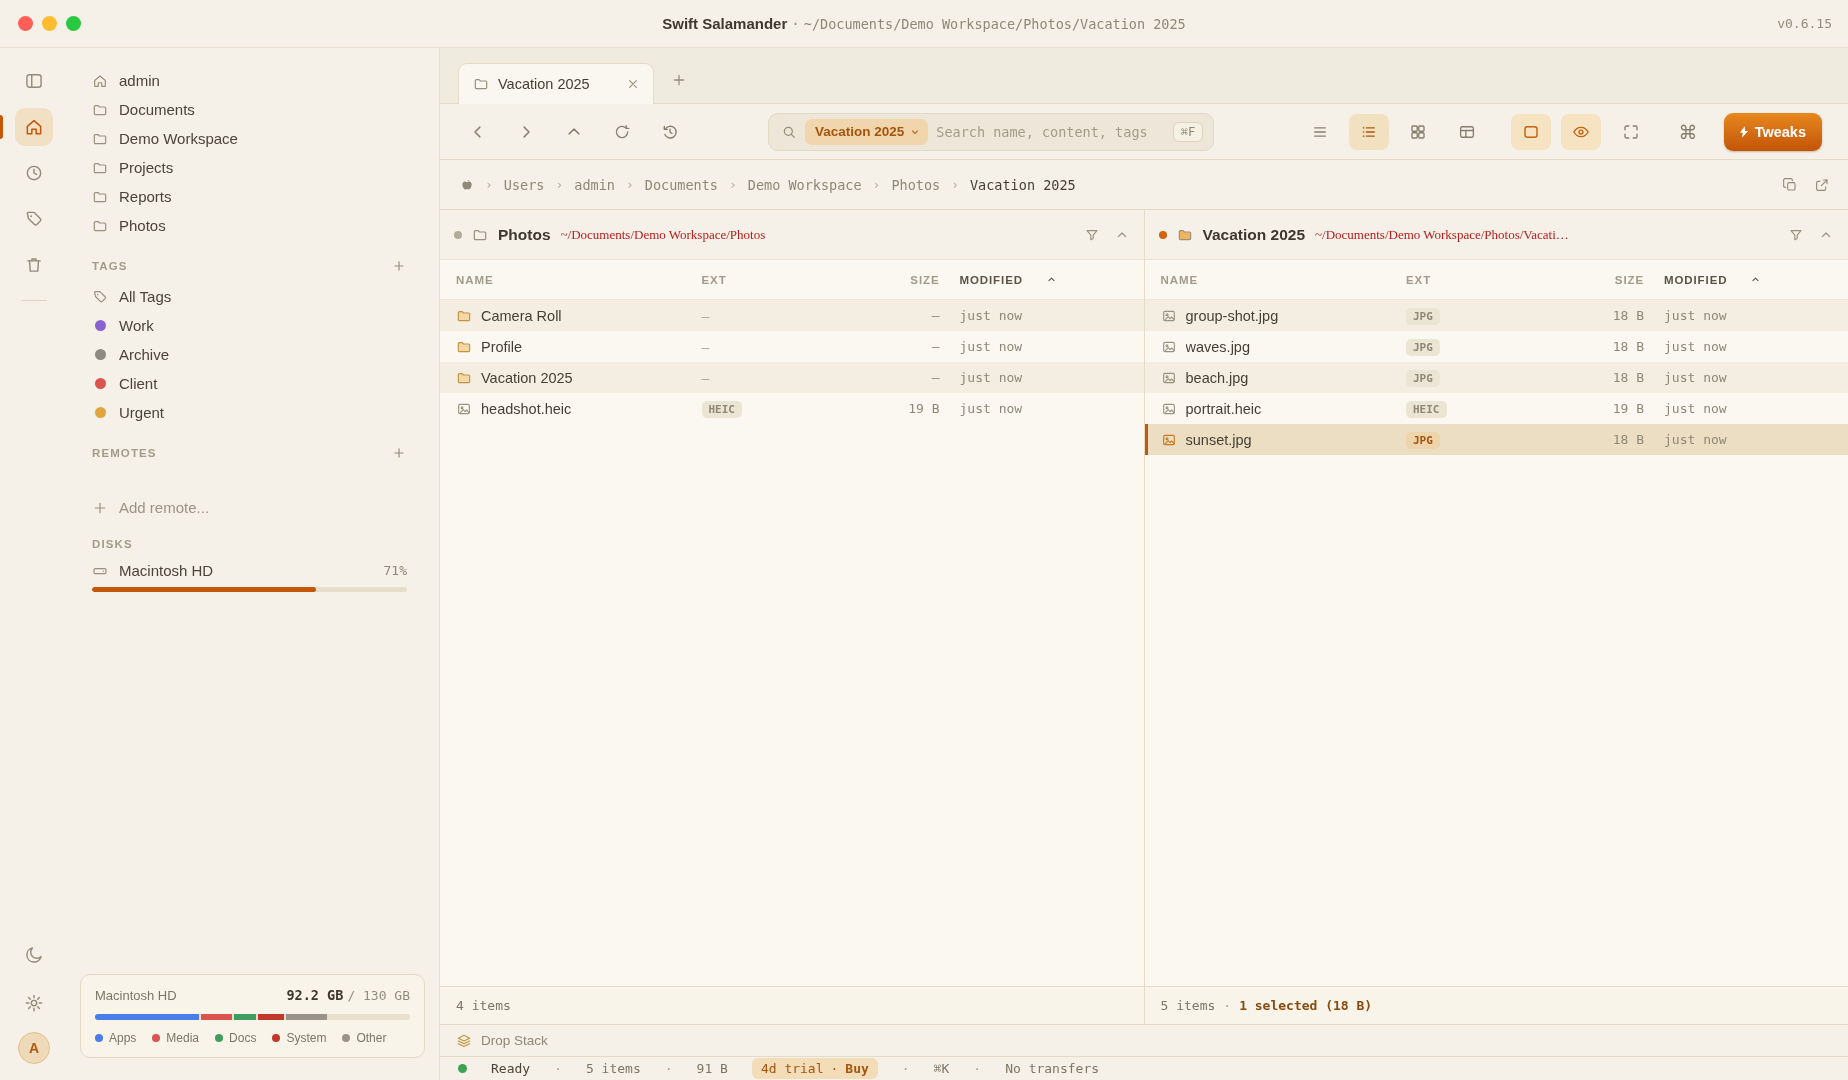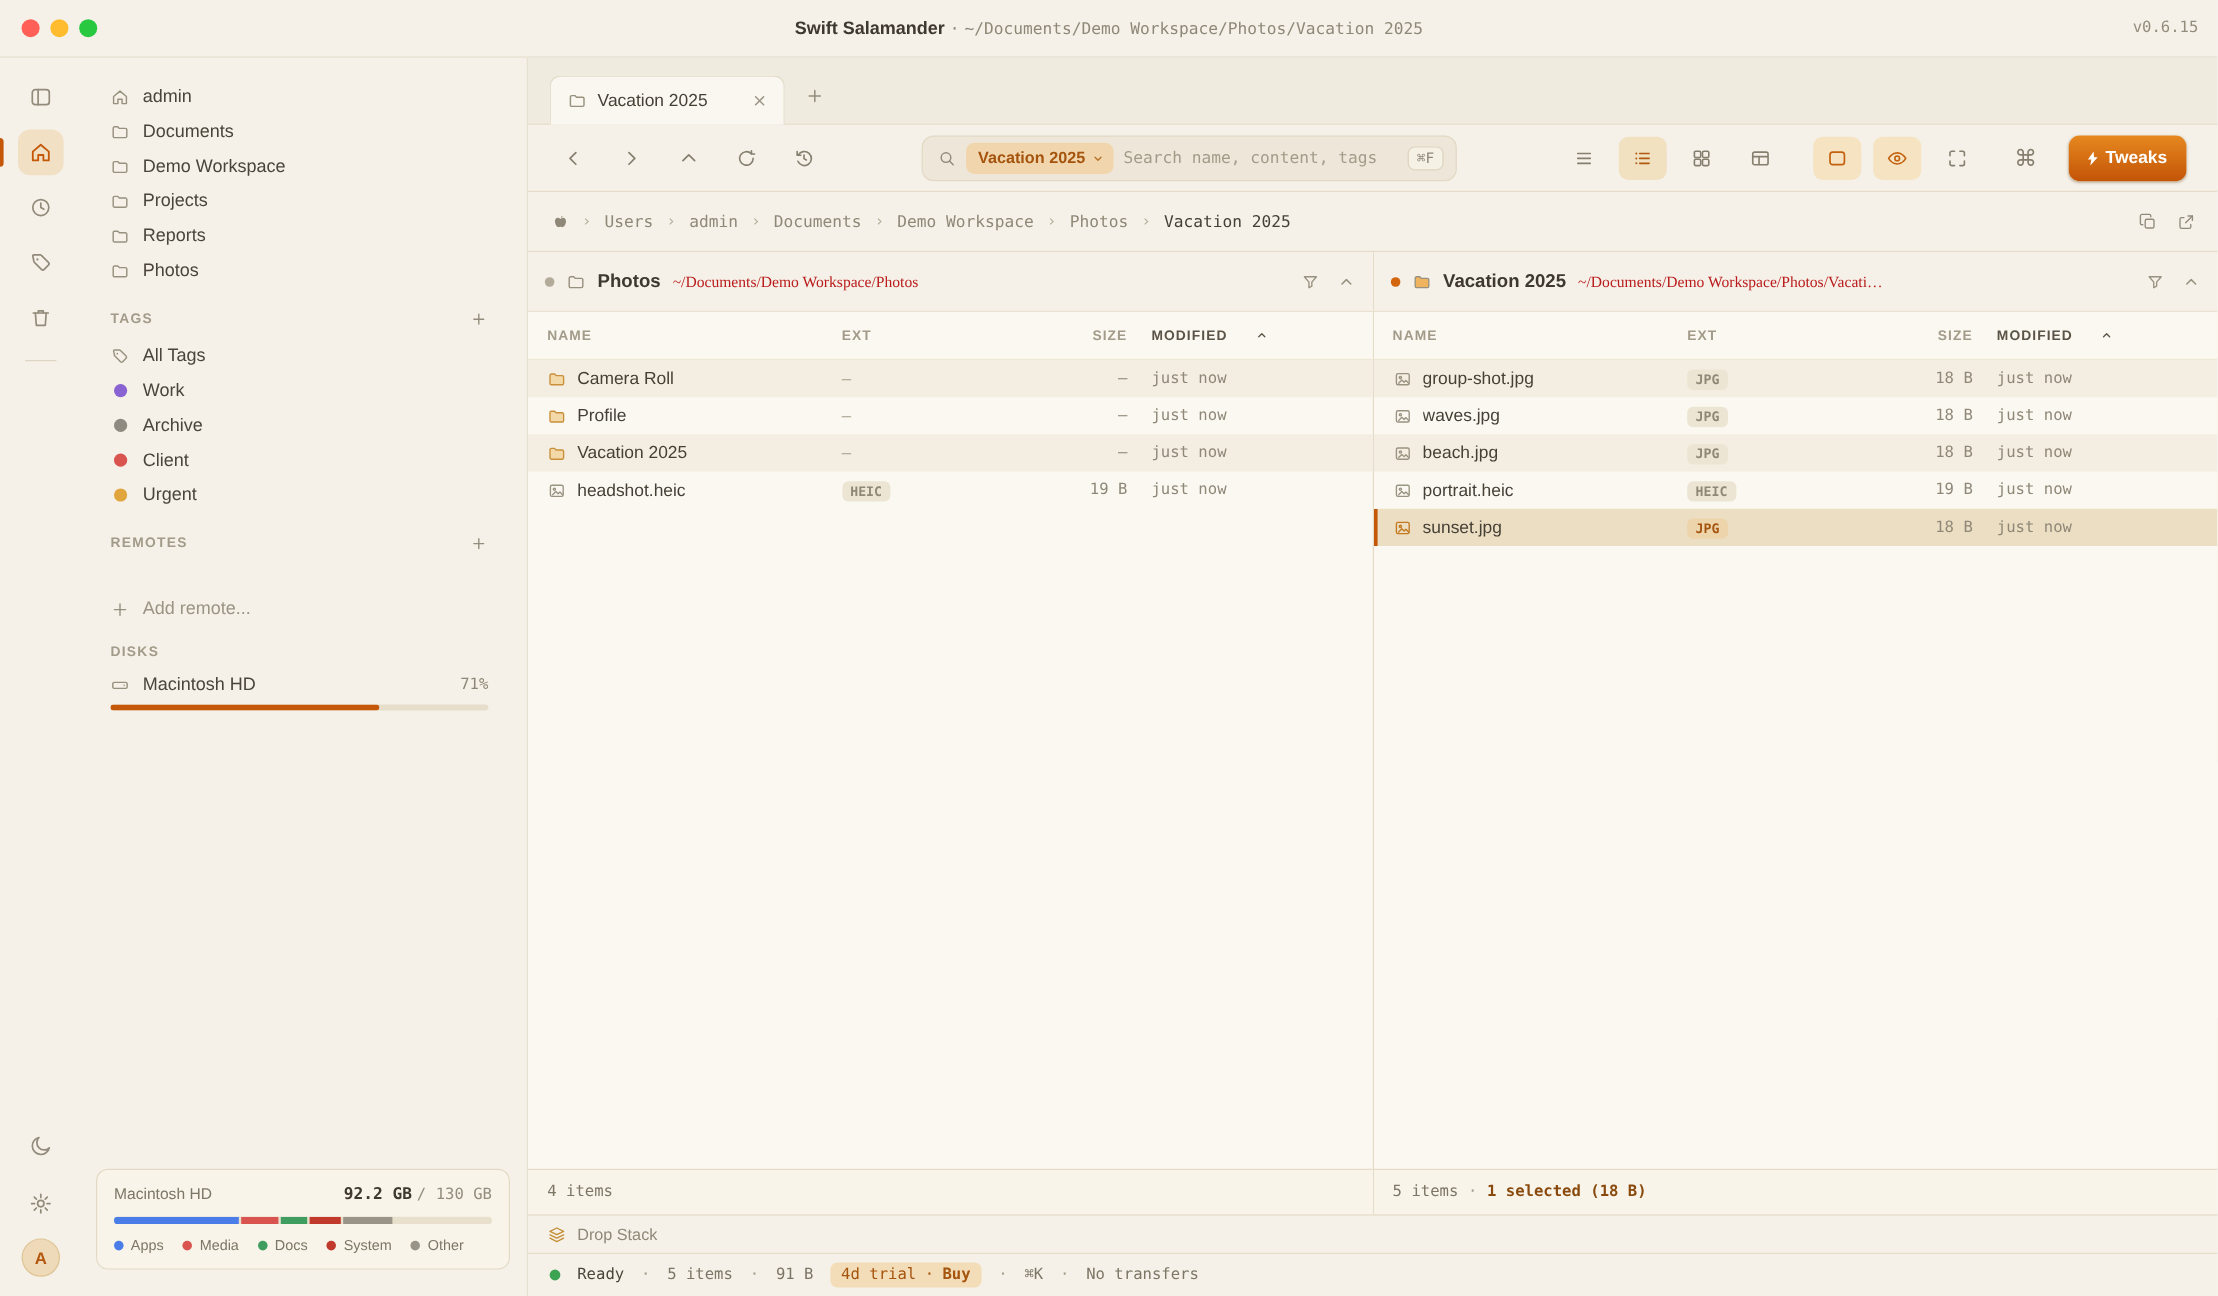--- a/index.html
+++ b/index.html
@@ -168,22 +168,22 @@
     display:flex; align-items:center; gap:8px; padding:18px 16px;
     font-family:"DejaVu Sans Mono",monospace; font-size:13px; color:#7d7666; }
   .sel-info { color:#8a4a0d; font-weight:700; }
 
   
   .dropstack { height:32px; flex:none; border-top:1px solid #e4dbc9; background:#f5f1e8;
     display:flex; align-items:center; gap:9px; padding:0 16px; font-size:13.5px; color:#8f8878; }
   .stack-ic { color:#c59038; }
 
   
-  .statusbar { height:36px; flex:none; border-top:1px solid #e4dbc9; background:#f5f1e8;
-    display:flex; align-items:center; gap:14px; padding:0 18px;
+  .statusbar { height:24px; flex:none; border-top:1px solid #e4dbc9; background:#f5f1e8;
+    display:flex; align-items:center; gap:24px; padding:0 18px;
     font-family:"DejaVu Sans Mono",monospace; font-size:13px; color:#7d7666; }
   .ready-dot { width:9px; height:9px; border-radius:50%; background:#3da352; flex:none; }
   .st-strong { color:#4b4539; }
   .st-sep { color:#a79f8d; }
   .trial-badge { background:#f3ddb9; border-radius:6px; padding:3px 9px; color:#a5540d;
     display:flex; gap:7px; align-items:center; }
   .trial-badge .buy { font-weight:700; }
 </style>
 </head>
 <body>

